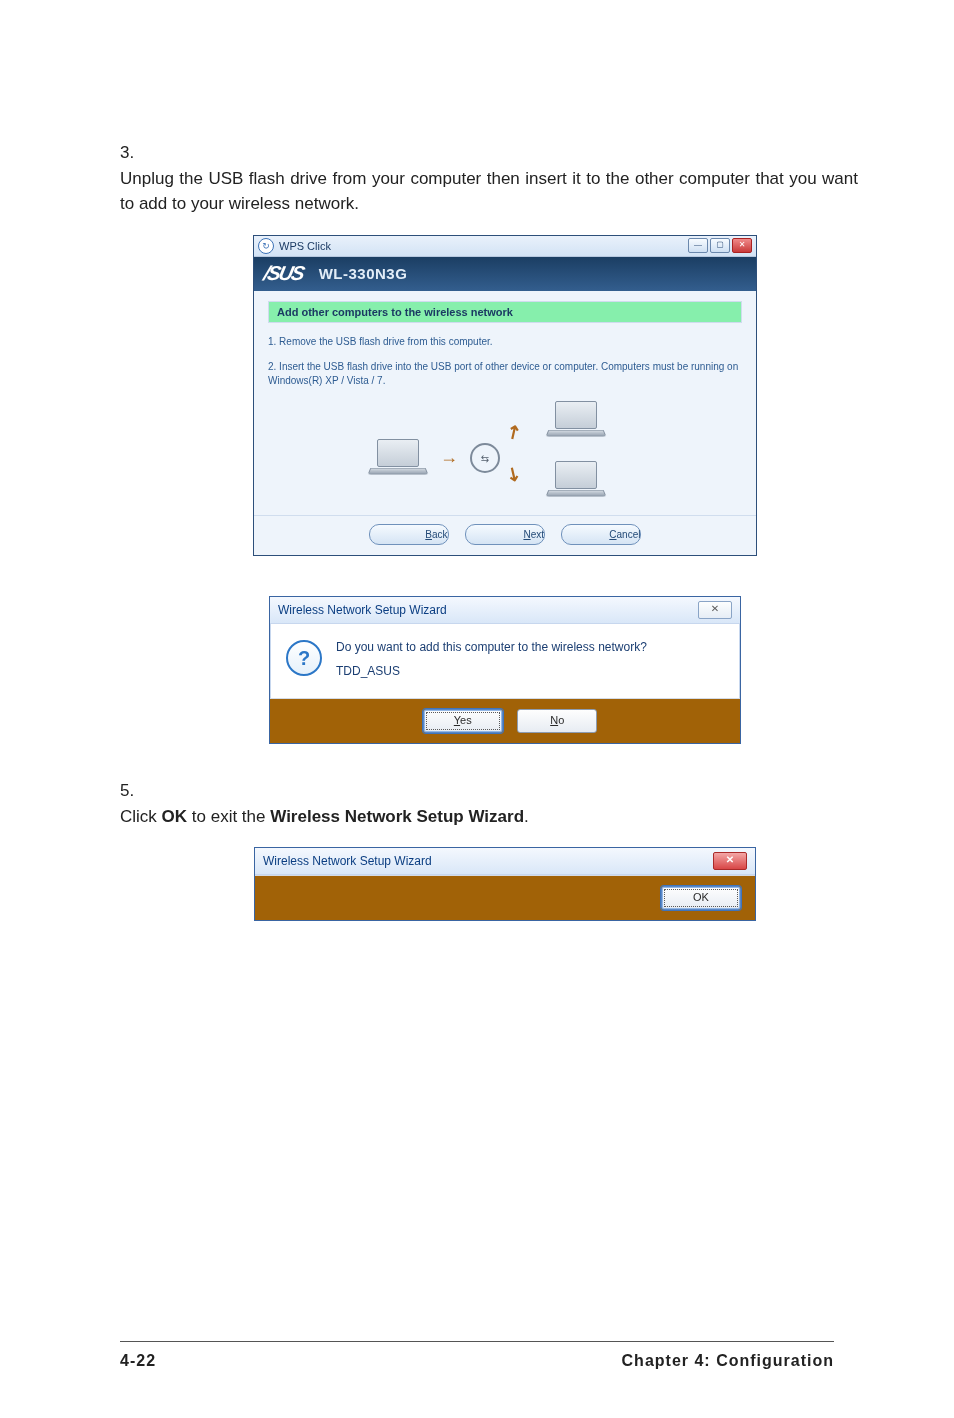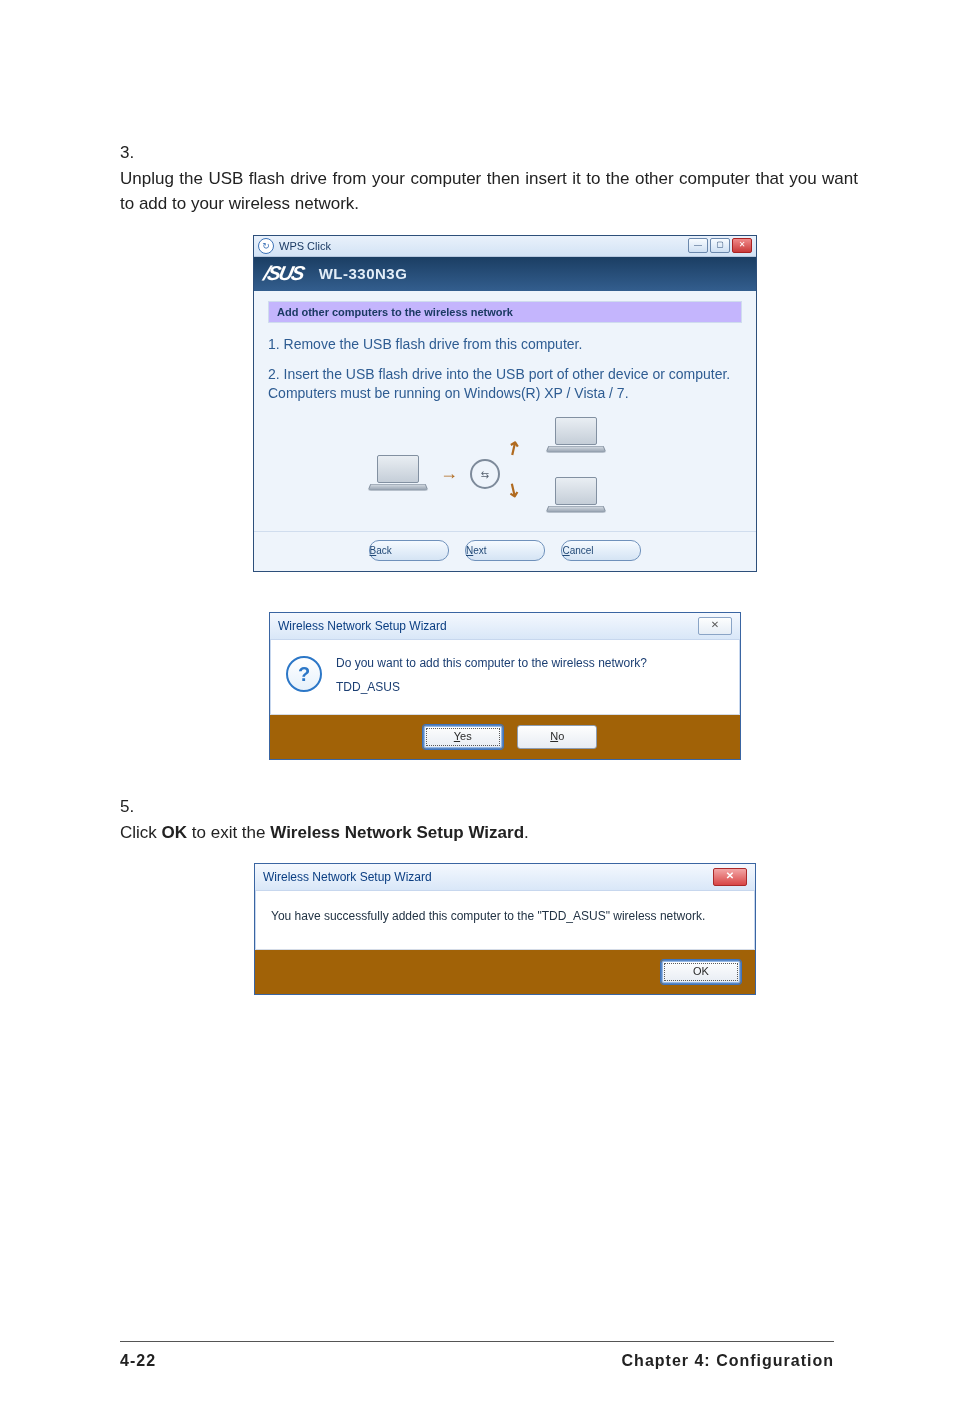--- a/index.html
+++ b/index.html
@@ -12,30 +12,30 @@
   
   .wps{width:502px;border:1px solid #2d4f7a;background:#eef4fb;font-family:"Segoe UI",Tahoma,sans-serif;margin:0 auto 40px auto}
   .wps .titlebar{height:20px;background:linear-gradient(#e9f1fb,#d3e3f5);border-bottom:1px solid #b7c8df;display:flex;align-items:center;padding:0 4px;font-size:11px;color:#1b3a63}
   .wps .titlebar .ticon{width:14px;height:14px;border:1px solid #3c72b7;border-radius:50%;margin-right:5px;display:flex;align-items:center;justify-content:center;font-size:9px;color:#3c72b7;background:#fff}
   .wps .winbtns{margin-left:auto;display:flex;gap:2px}
   .wps .winbtn{width:18px;height:13px;border:1px solid #6b88ad;background:linear-gradient(#f7fbff,#cfe0f3);font-size:8px;line-height:11px;text-align:center;color:#2a4a74;border-radius:2px}
   .wps .winbtn.close{background:linear-gradient(#f08a8a,#c93a3a);border-color:#a22;color:#fff}
   .wps .header{background:linear-gradient(#1b3e63,#335e8e);color:#e2edf8;display:flex;align-items:center;height:34px;padding:0 10px;font-size:15px;font-weight:bold;letter-spacing:.5px}
   .asus{font-family:Arial,sans-serif;font-weight:900;font-style:italic;color:#fff;font-size:20px;letter-spacing:-2px;margin-right:16px;transform:skewX(-12deg)}
   .wps .content{background:#eef4fb;padding:10px 14px 6px 14px}
-  .wps .heading{background:#c4b5fd;border:1px solid #cfdcee;padding:4px 8px;font-size:11px;font-weight:bold;color:#1b3a63;margin-bottom:8px}
-  .wps .para{font-size:14px;color:#2e5c92;margin:12px 0;line-height:1.35}
+  .wps .heading{background:#86efac;border:1px solid #cfdcee;padding:4px 8px;font-size:11px;font-weight:bold;color:#1b3a63;margin-bottom:8px}
+  .wps .para{font-size:10px;color:#2e5c92;margin:12px 0;line-height:1.35}
   .wps .illus{width:100%;height:110px;position:relative}
   .laptop{position:absolute;width:60px;height:42px}
   .laptop .screen{width:40px;height:26px;background:linear-gradient(#e9eef3,#c5ced8);border:1px solid #8290a1;border-radius:2px;margin:0 auto}
   .laptop .base{width:56px;height:8px;background:linear-gradient(#d4dae2,#9aa6b4);border:1px solid #7f8c9c;border-radius:0 0 3px 3px;transform:perspective(80px) rotateX(50deg);margin:-1px auto 0 auto}
   .arrow{position:absolute;color:#b06a1f;font-size:18px;font-weight:bold}
   .usbcircle{position:absolute;width:26px;height:26px;border:2px solid #7d8a9a;border-radius:50%;display:flex;align-items:center;justify-content:center;color:#55606e;font-size:10px;background:#eef4fb}
   .wps .btnrow{text-align:center;padding:8px 0 10px 0;background:#eef4fb;border-top:1px solid #d0ddee}
-  .wps .btn{display:inline-block;width:78px;height:19px;line-height:19px;font-size:10px;color:#234a77;background:linear-gradient(#f5faff,#d5e4f4);border:1px solid #6f91bb;border-radius:10px;margin:0 6px;text-align:left}
+  .wps .btn{display:inline-block;width:78px;height:19px;line-height:19px;font-size:10px;color:#234a77;background:linear-gradient(#f5faff,#d5e4f4);border:1px solid #6f91bb;border-radius:10px;margin:0 6px;text-align:right}
   .wps .btn .u{text-decoration:underline}
   
   .dlg{width:470px;border:1px solid #3a65a2;background:#fff;font-family:"Segoe UI",Tahoma,sans-serif;margin:10px auto 34px auto;box-shadow:0 0 0 1px #c7d7ee inset}
   .dlg .dtitle{height:26px;background:linear-gradient(#f4f8fe,#d9e7f8);display:flex;align-items:center;padding:0 8px;font-size:12px;color:#0b3e82;border-bottom:1px solid #c7d7ee}
   .dlg .dclose{margin-left:auto;width:32px;height:16px;border:1px solid #8aa4c6;border-radius:2px;text-align:center;font-size:10px;line-height:14px;color:#5a5a5a;background:linear-gradient(#fdfefe,#e6edf6)}
   .dlg .dclose.red{background:linear-gradient(#f3a6a6,#d84646);border-color:#aa2a2a;color:#fff;font-weight:bold}
   .dlg .dbody{padding:16px 16px 20px 16px;display:flex;gap:14px;font-size:12px;color:#1b3e72}
   .dlg .qicon{width:32px;height:32px;border-radius:50%;border:2px solid #2c77c7;display:flex;align-items:center;justify-content:center;color:#2c77c7;font-size:20px;font-weight:bold;flex-shrink:0;background:linear-gradient(#fff,#e6f1fb)}
   .dlg .dfoot{background:#a16207;border-top:1px solid #d4dbe6;padding:10px 14px;text-align:right}
   .dlg .dbtn{display:inline-block;min-width:78px;height:22px;line-height:20px;font-size:11px;color:#2a2a2a;background:linear-gradient(#fefefe,#e7ecf3);border:1px solid #8d9cb1;border-radius:3px;margin-left:10px;text-align:center}
@@ -124,23 +124,20 @@
   <span class="body">
     <span>Click </span><span class="b">OK</span><span> to exit the </span><span class="b">Wireless Network Setup Wizard</span><span>.</span>
   </span>
 </div>
 
 <div class="dlg ok fig">
   <div class="dtitle">
     <span>Wireless Network Setup Wizard</span>
     <span class="dclose red">✕</span>
   </div>
-  <div class="dbody">
-    <span>You have successfully added this computer to the "TDD_ASUS" wireless network.</span>
-  </div>
   <div class="dfoot">
     <span class="dbtn focus">OK</span>
   </div>
 </div>
 
 <div class="foot">
   <span class="pn">4-22</span>
   <span class="ch">Chapter 4: Configuration</span>
 </div>
 

